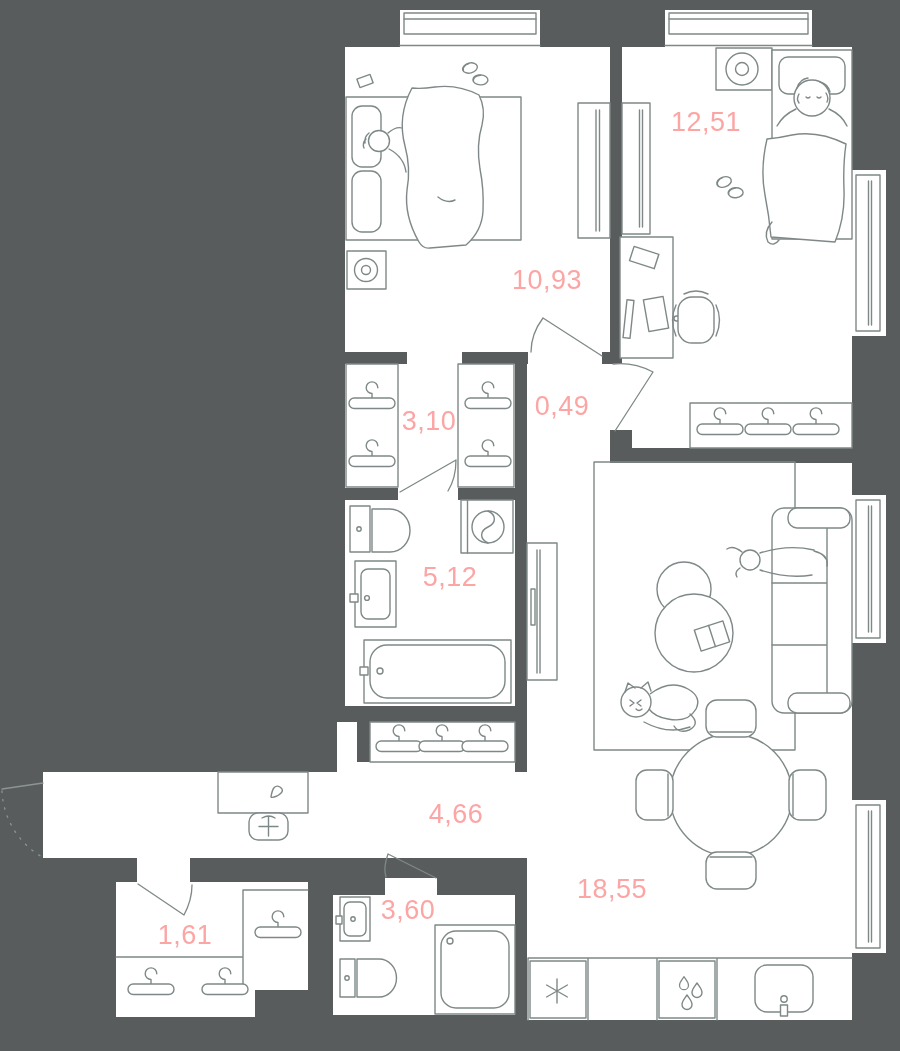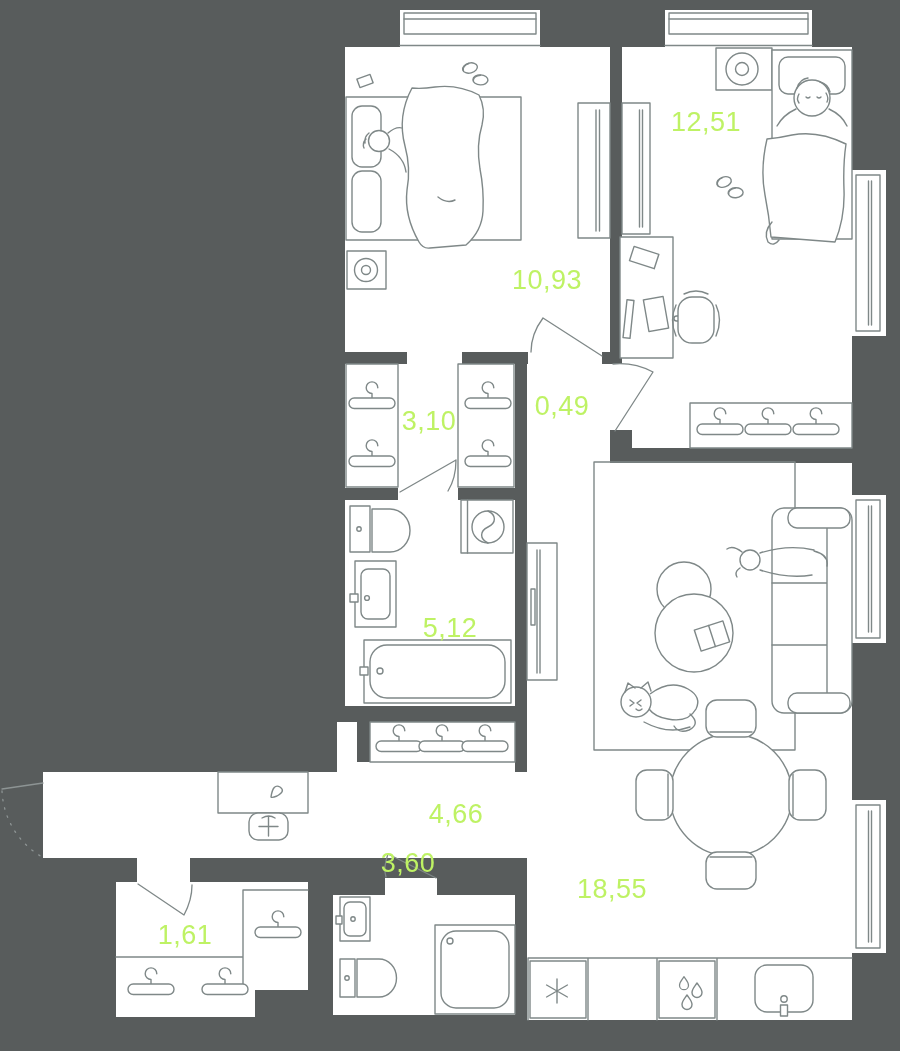--- a/index.html
+++ b/index.html
@@ -1,19 +1,19 @@
 <!DOCTYPE html>
 <html><head>
 <meta charset="utf-8">
 <style>
   html,body{margin:0;padding:0;background:#585c5c;}
   .stage{position:relative;width:900px;height:1051px;background:#585c5c;overflow:hidden;
          font-family:"Liberation Sans",sans-serif;}
   .stage svg{position:absolute;left:0;top:0;}
-  .area-label{position:absolute;transform:translate(-50%,-50%);color:#bef264;
+  .area-label{position:absolute;transform:translate(-50%,-50%);color:#fca5a5;
               font-size:27px;letter-spacing:.5px;white-space:nowrap;font-weight:400;}
   .floor{fill:#ffffff;}
   .wall{fill:#585c5c;}
   .ln{stroke:#7f8888;stroke-width:1.4;fill:none;stroke-linecap:round;stroke-linejoin:round;}
   .lnf{stroke:#7f8888;stroke-width:1.4;fill:#ffffff;stroke-linejoin:round;}
   .door{stroke:#7f8888;stroke-width:1.3;fill:none;stroke-linecap:round;}
   .out{stroke:#8d9494;stroke-width:1.3;fill:none;stroke-linecap:round;}
 </style>
 </head>
 <body>
@@ -315,18 +315,18 @@
       <rect class="ln" x="441" y="931" width="68" height="77" rx="15"></rect>
       <circle class="ln" cx="450" cy="941" r="3"></circle>
     </g>
   </g>
 </svg>
 
   <div class="area-label" style="left:706px;top:122px">12,51</div>
   <div class="area-label" style="left:547px;top:280px">10,93</div>
   <div class="area-label" style="left:429px;top:421px">3,10</div>
   <div class="area-label" style="left:562px;top:406px">0,49</div>
-  <div class="area-label" style="left:450px;top:628px">5,12</div>
+  <div class="area-label" style="left:450px;top:577px">5,12</div>
   <div class="area-label" style="left:456px;top:814px">4,66</div>
   <div class="area-label" style="left:612px;top:889px">18,55</div>
   <div class="area-label" style="left:185px;top:935px">1,61</div>
-  <div class="area-label" style="left:408px;top:863px">3,60</div>
+  <div class="area-label" style="left:408px;top:910px">3,60</div>
 </div>
 
 </body></html>

